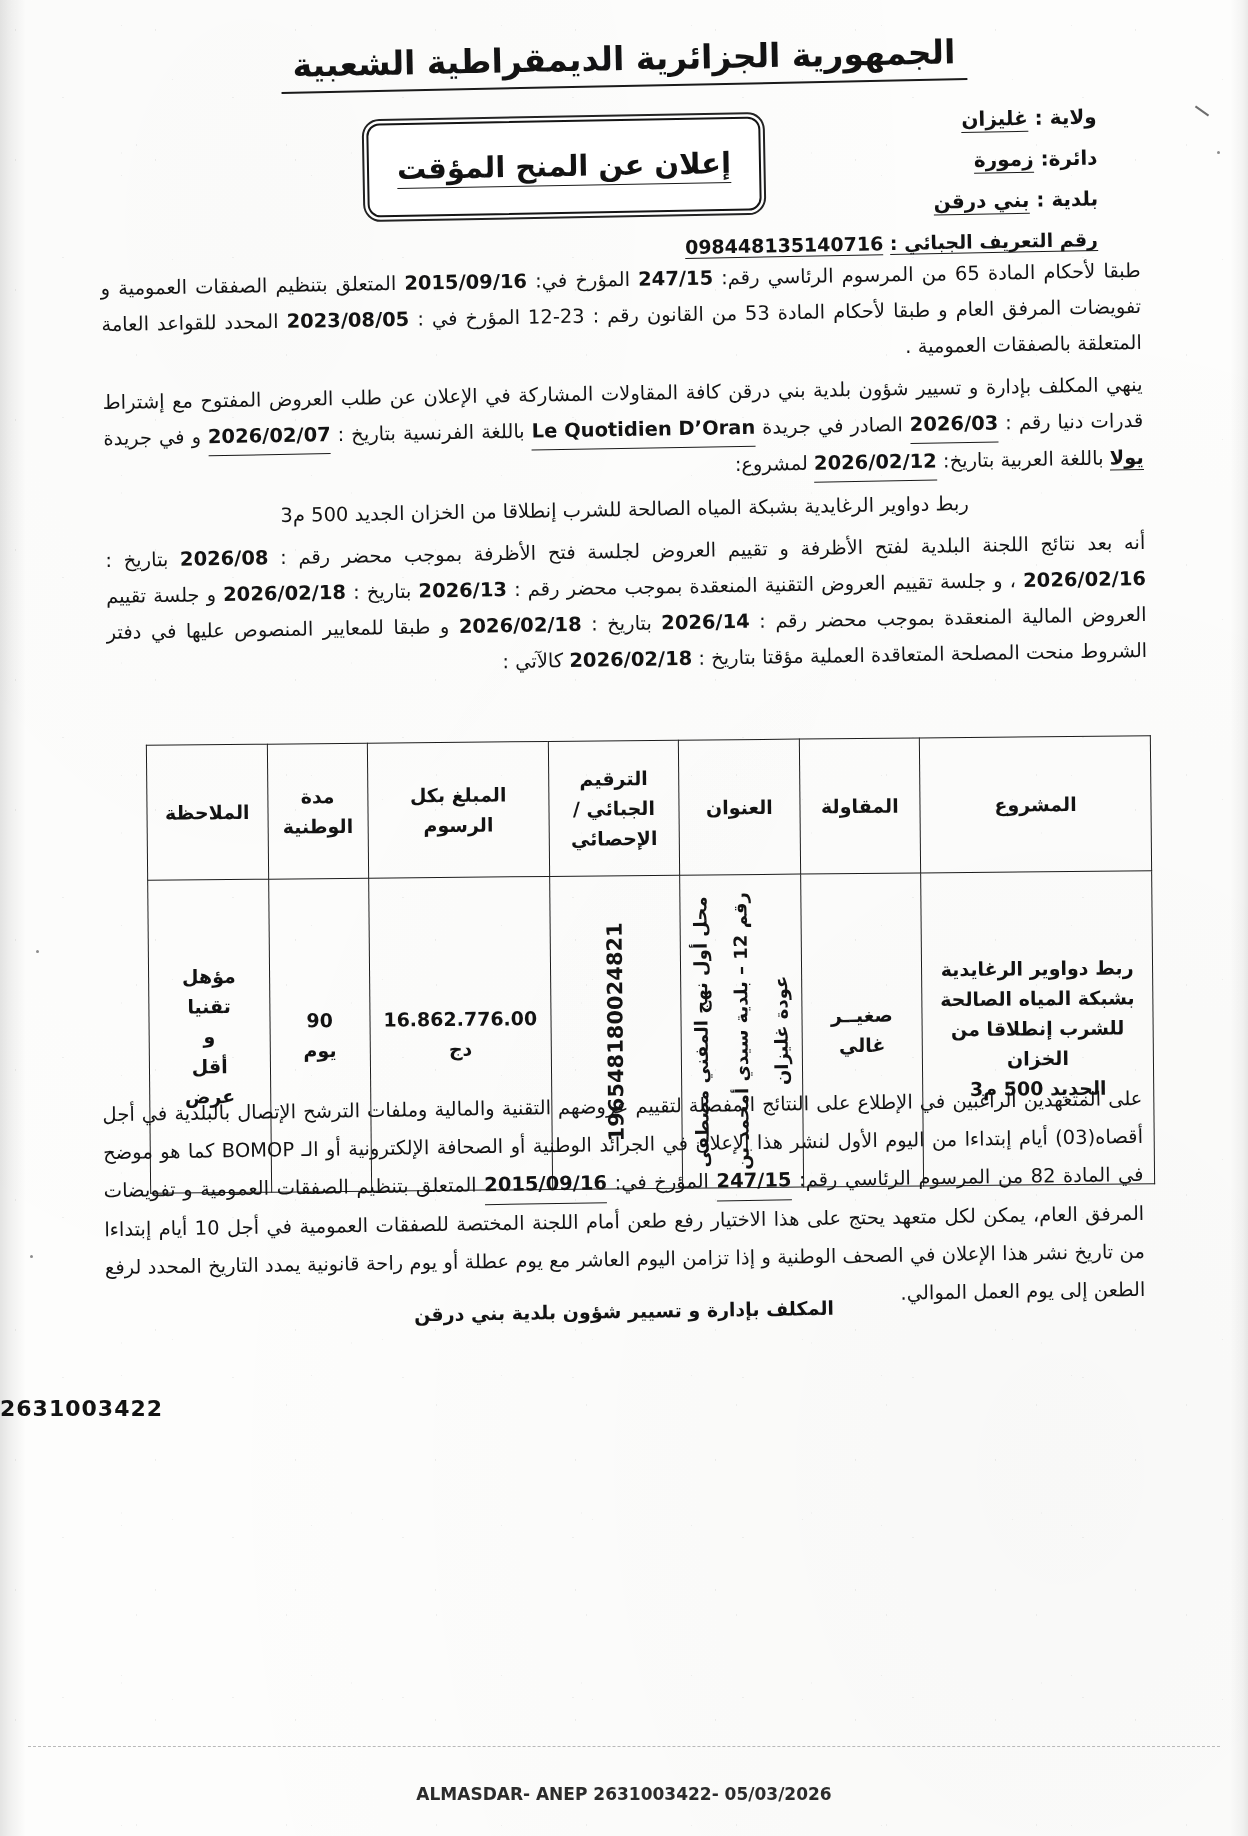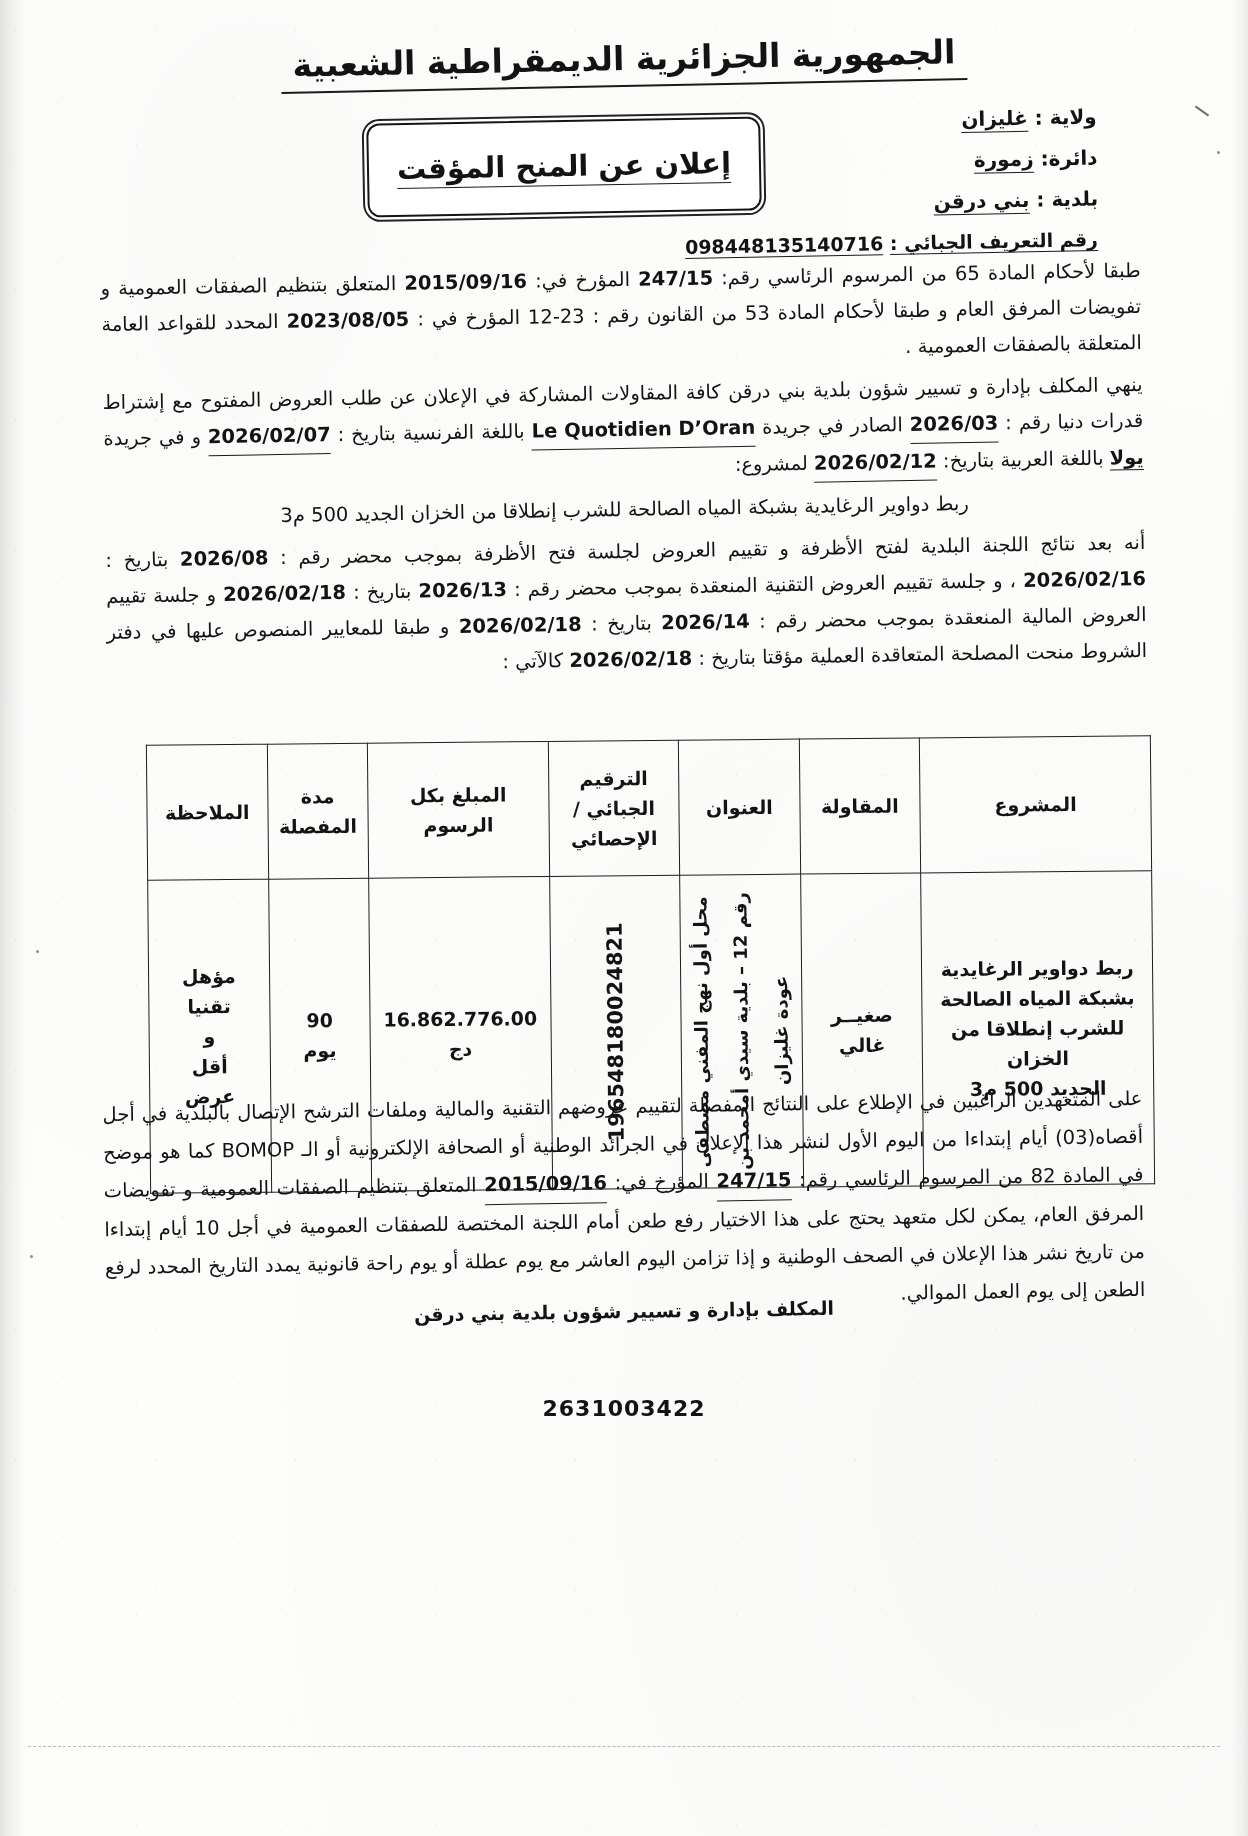--- a/index.html
+++ b/index.html
@@ -268,21 +268,21 @@
     text-align: center;
     font-size: 19px;
     font-weight: 600;
     transform: rotate(-0.9deg);
   }
 
   .anep-number {
     position: absolute;
     top: 1396px;
     left: 0; right: 0;
-    text-align: center;
+    text-align: left;
     font-size: 22px;
     font-weight: 700;
     letter-spacing: 1px;
     direction: ltr;
   }
 
   
   .bottom-rule {
     position: absolute;
     left: 28px; right: 28px;
@@ -411,21 +411,21 @@
           <th class="col-company">المقاولة</th>
           <th class="col-address">العنوان</th>
           <th class="col-taxid">
             <div>الترقيم</div>
             <div>الجبائي /</div>
             <div>الإحصائي</div>
           </th>
           <th class="col-amount">المبلغ بكل الرسوم</th>
           <th class="col-duration">
             <div>مدة</div>
-            <div>المفصلة</div>
+            <div>الوطنية</div>
           </th>
           <th class="col-remark">الملاحظة</th>
         </tr>
       </thead>
       <tbody>
         <tr>
           <td class="cell-project">
             <div>ربط دواوير الرغايدية</div>
             <div>بشبكة المياه الصالحة</div>
             <div>للشرب إنطلاقا من الخزان</div>
@@ -475,13 +475,14 @@
       <span class="ltr-u">2015/09/16</span>
       <span>المتعلق بتنظيم الصفقات العمومية و تفويضات المرفق العام، يمكن لكل متعهد يحتج على هذا الاختيار رفع طعن أمام اللجنة المختصة للصفقات العمومية في أجل 10 أيام إبتداءا من تاريخ نشر هذا الإعلان في الصحف الوطنية و إذا تزامن اليوم العاشر مع يوم عطلة أو يوم راحة قانونية يمدد التاريخ المحدد لرفع الطعن إلى يوم العمل الموالي.</span>
     </p>
   </div>
 
   <div class="signature ar">المكلف بإدارة و تسيير شؤون بلدية بني درقن</div>
 
   <div class="anep-number">2631003422</div>
 
   <div class="bottom-rule"></div>
+  <div class="bottom-caption">ALMASDAR- ANEP 2631003422- 05/03/2026</div>
 </div>
 
 </body></html>

